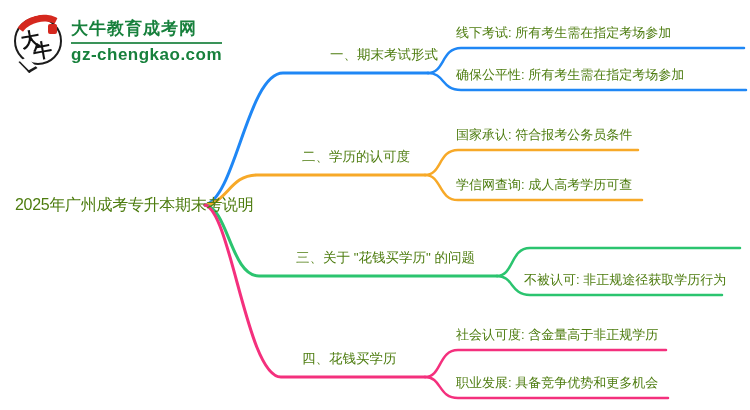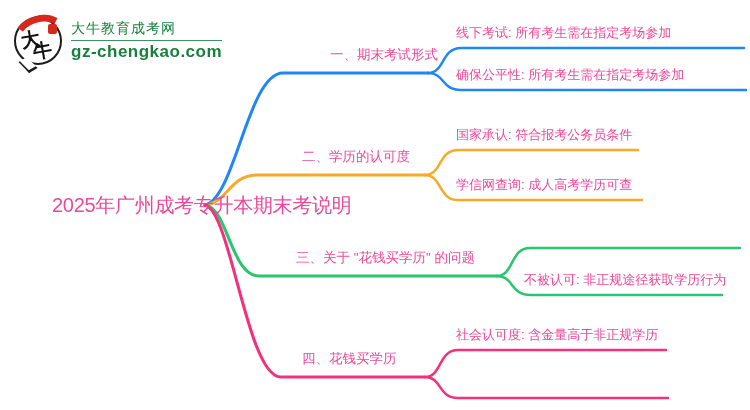--- a/index.html
+++ b/index.html
@@ -2,23 +2,23 @@
 <html><head>
 <meta charset="utf-8">
 <style>
   html,body{margin:0;padding:0;background:#fff;}
   .stage{
     position:relative;width:750px;height:410px;overflow:hidden;background:#ffffff;
     font-family:"Liberation Sans","DejaVu Sans",sans-serif;
   }
   svg.links{position:absolute;left:0;top:0;width:750px;height:410px;}
   .node{
-    position:absolute;white-space:nowrap;color:#ec4899;
+    position:absolute;white-space:nowrap;color:#4d7c0f;
   }
-  .root-label{font-size:20px;line-height:20px;letter-spacing:-0.3px;margin-left:37px;}
+  .root-label{font-size:16px;line-height:20px;letter-spacing:-0.3px;}
   .branch-label{font-size:13.5px;line-height:20px;}
   .leaf-label{font-size:13px;line-height:18px;}
   
   .logo{position:absolute;left:14px;top:17px;display:flex;align-items:center;gap:9px;cursor:pointer;}
   .logo-badge{
     position:relative;width:44px;height:44px;border-radius:50%;
     border:2.5px solid #1c1c1c;background:#fff;flex:0 0 auto;
   }
   .logo-badge .hat{
     position:absolute;left:-2px;top:-4px;width:42px;height:30px;
@@ -35,21 +35,21 @@
     font-family:"Liberation Serif","DejaVu Serif",serif;
   }
   .logo-badge .ch1{position:absolute;left:5px;top:8px;font-size:19px;transform:rotate(-10deg);}
   .logo-badge .ch2{position:absolute;left:17px;top:19px;font-size:19px;transform:rotate(-10deg);}
   .logo-badge .tail{
     position:absolute;left:6px;bottom:-8px;width:10px;height:10px;background:#fff;
     border-right:2.5px solid #1c1c1c;border-bottom:2.5px solid #1c1c1c;
     transform:skewX(28deg) rotate(66deg);
   }
   .logo-text{display:flex;flex-direction:column;}
-  .logo-name{font-size:14px;font-weight:normal;letter-spacing:1px;}
+  .logo-name{font-size:17px;font-weight:bold;letter-spacing:1px;}
   .logo-rule{height:1.5px;opacity:.85;margin:2px 0 1px 0;}
   .logo-url{font-size:17px;font-weight:bold;letter-spacing:.5px;}
 </style>
 </head>
 <body>
 
 <div class="stage">
 
   <svg class="links" viewBox="0 0 750 410" fill="none" stroke-linecap="round" stroke-linejoin="round">
 
@@ -96,14 +96,15 @@
 
   <div class="node leaf-label" style="left:456px;top:24px;">线下考试: 所有考生需在指定考场参加</div>
   <div class="node leaf-label" style="left:456px;top:66px;">确保公平性: 所有考生需在指定考场参加</div>
 
   <div class="node leaf-label" style="left:456px;top:176px;">学信网查询: 成人高考学历可查</div>
   <div class="node leaf-label" style="left:456px;top:126px;">国家承认: 符合报考公务员条件</div>
 
   <div class="node leaf-label" style="left:524px;top:271px;">不被认可: 非正规途径获取学历行为</div>
 
   <div class="node leaf-label" style="left:456px;top:326px;">社会认可度: 含金量高于非正规学历</div>
+  <div class="node leaf-label" style="left:456px;top:374px;">职业发展: 具备竞争优势和更多机会</div>
 
 </div>
 
 </body></html>

